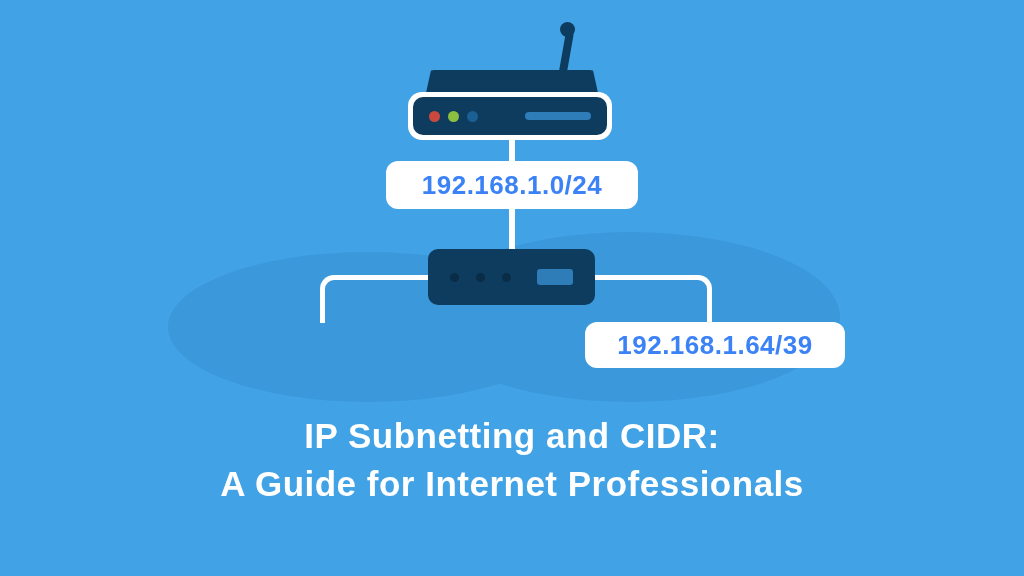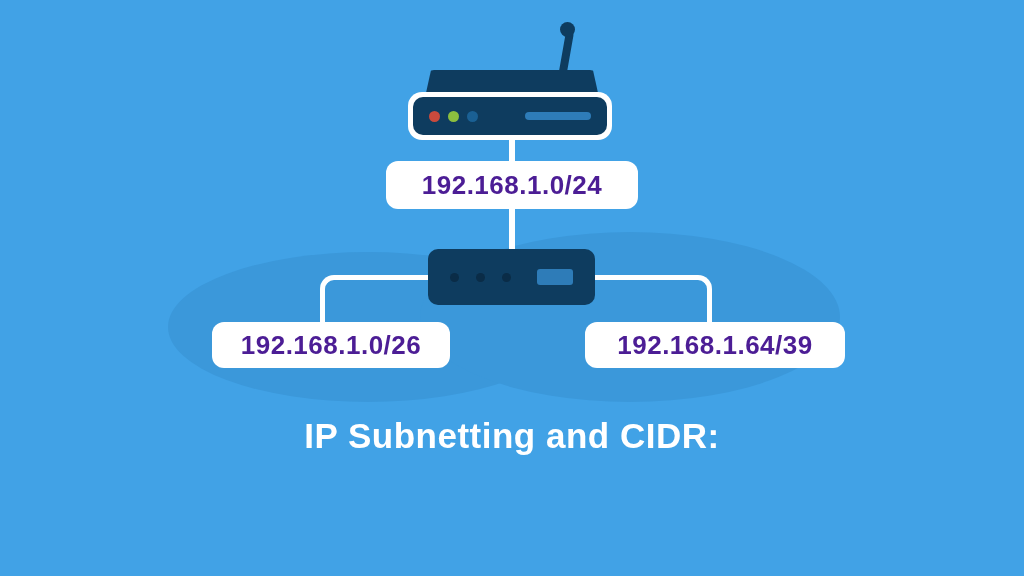--- a/index.html
+++ b/index.html
@@ -125,21 +125,21 @@
   
   .cidr-label {
     position: absolute;
     background: #FFFFFF;
     border-radius: 12px;
     display: flex;
     align-items: center;
     justify-content: center;
     font-size: 26px;
     font-weight: bold;
-    color: #4c1d95;
+    color: #3b82f6;
     letter-spacing: 0.5px;
   }
   .label-network { left: 386px; top: 161px; width: 252px; height: 48px; }
   .label-left    { left: 212px; top: 322px; width: 238px; height: 46px; }
   .label-right   { left: 585px; top: 322px; width: 260px; height: 46px; }
   
   .title {
     position: absolute;
     left: 0; right: 0; top: 412px;
     text-align: center;
@@ -183,24 +183,22 @@
   <div class="elbow elbow-left"></div>
   <div class="elbow elbow-right"></div>
 
   <div class="switch">
     <span class="port-dot"></span>
     <span class="port-dot"></span>
     <span class="port-dot"></span>
     <span class="switch-indicator"></span>
   </div>
 
-  <div class="cidr-label label-left">
-    <span>192.168.1.0/26</span>
-  </div>
   <div class="cidr-label label-right">
     <span>192.168.1.64/39</span>
   </div>
 
   <div class="title">
     <div>IP Subnetting and CIDR:</div>
+    <div>A Guide for Internet Professionals</div>
   </div>
 
 </div>
 
 </body></html>

